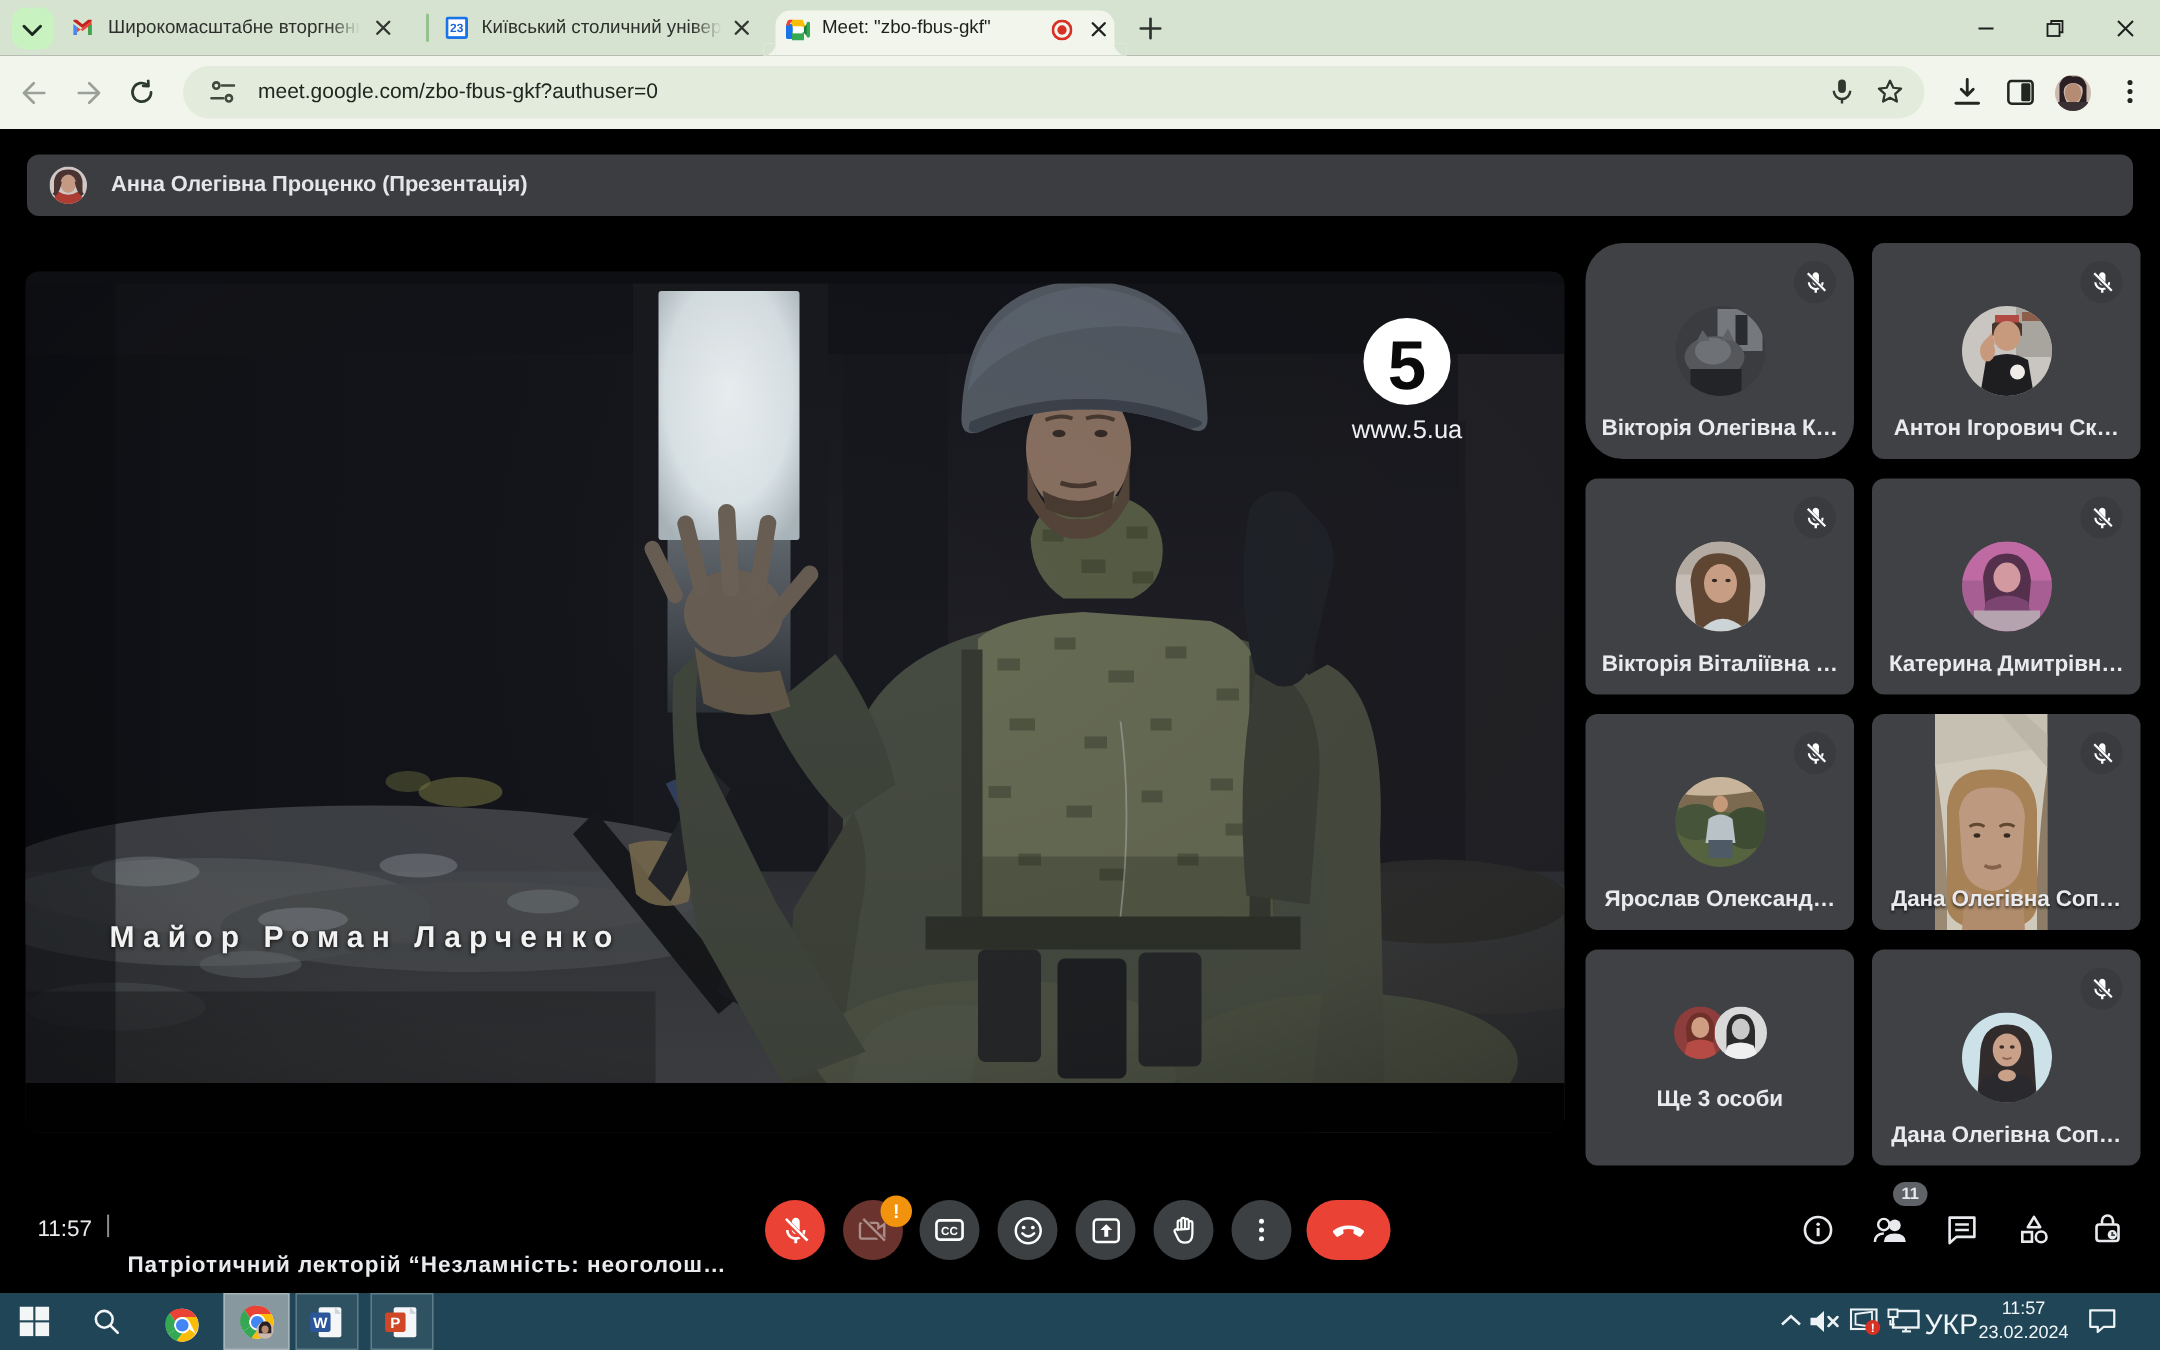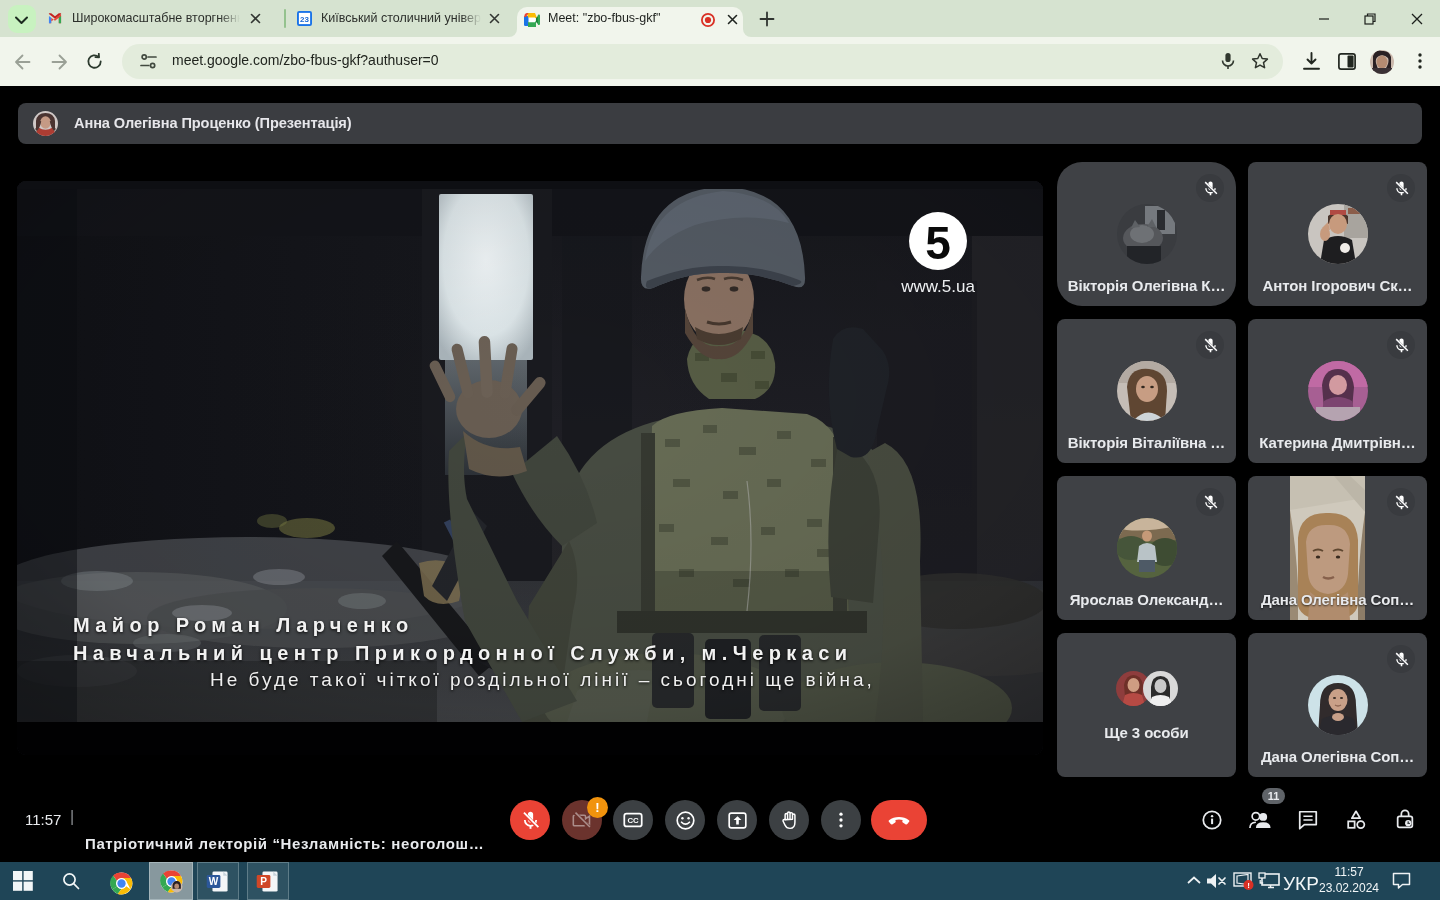--- a/index.html
+++ b/index.html
@@ -291,22 +291,20 @@
         <rect x="0" y="541" width="1026" height="33" fill="#010102"></rect>
         <rect x="0" y="0" width="1026" height="8" fill="#0e0f13"></rect>
         <rect x="0" y="8" width="60" height="533" fill="#0a0b0f" opacity=".5"></rect>
       </svg>
       
       <div class="abs" style="left:892px;top:31px;width:58px;height:58px;border-radius:50%;background:#fff;"></div>
       <div class="abs" style="left:892px;top:35px;width:58px;text-align:center;font-size:46px;font-weight:bold;color:#0a0a0a;font-family:'Liberation Sans';">5</div>
       <div class="abs" style="left:881px;top:96px;width:80px;text-align:center;font-size:17px;color:#eef0f2;letter-spacing:0;">www.5.ua</div>
       
       <div class="abs" style="left:56px;top:433px;font-size:20px;font-weight:bold;color:#f2f2f2;letter-spacing:5.4px;text-shadow:0 1px 3px rgba(0,0,0,.9);">Майор Роман Ларченко</div>
-      <div class="abs" style="left:56px;top:461px;font-size:20px;font-weight:bold;color:#f2f2f2;letter-spacing:5.4px;text-shadow:0 1px 3px rgba(0,0,0,.9);">Навчальний центр Прикордонної Служби, м.Черкаси</div>
-      <div class="abs" style="left:193px;top:488px;font-size:19px;color:#efefef;letter-spacing:3px;text-shadow:0 1px 3px rgba(0,0,0,.9);">Не буде такої чіткої роздільної лінії – сьогодні ще війна,</div>
     </div>
 
     <div class="abs tile" style="left:1057px;top:76px;border-radius:25px;">
       <svg class="av" width="60" height="60" viewBox="0 0 60 60">
           <defs>
             <clipPath id="t1c">
               <circle cx="30" cy="30" r="30"></circle>
             </clipPath>
           </defs>
           <g clip-path="url(#t1c)">

